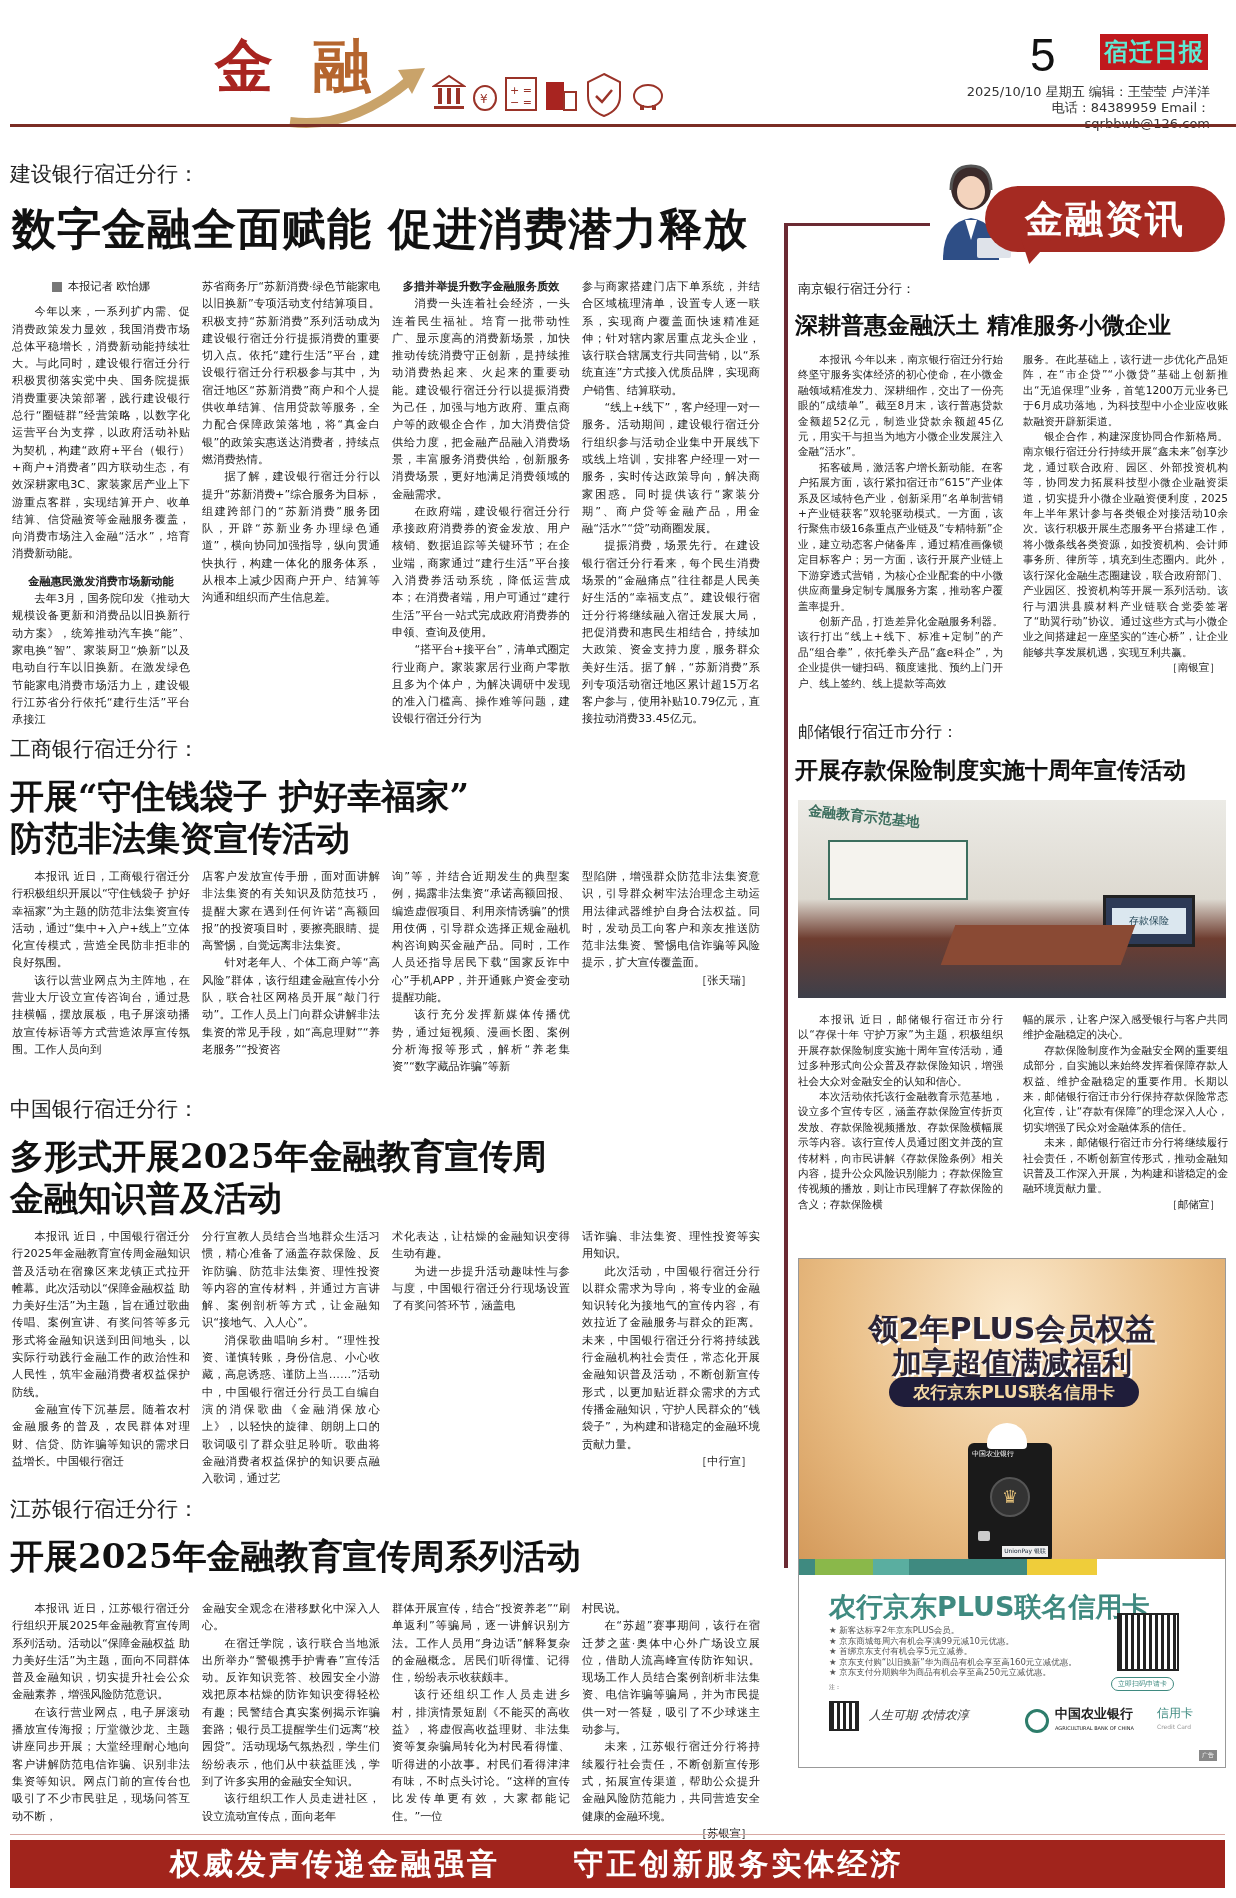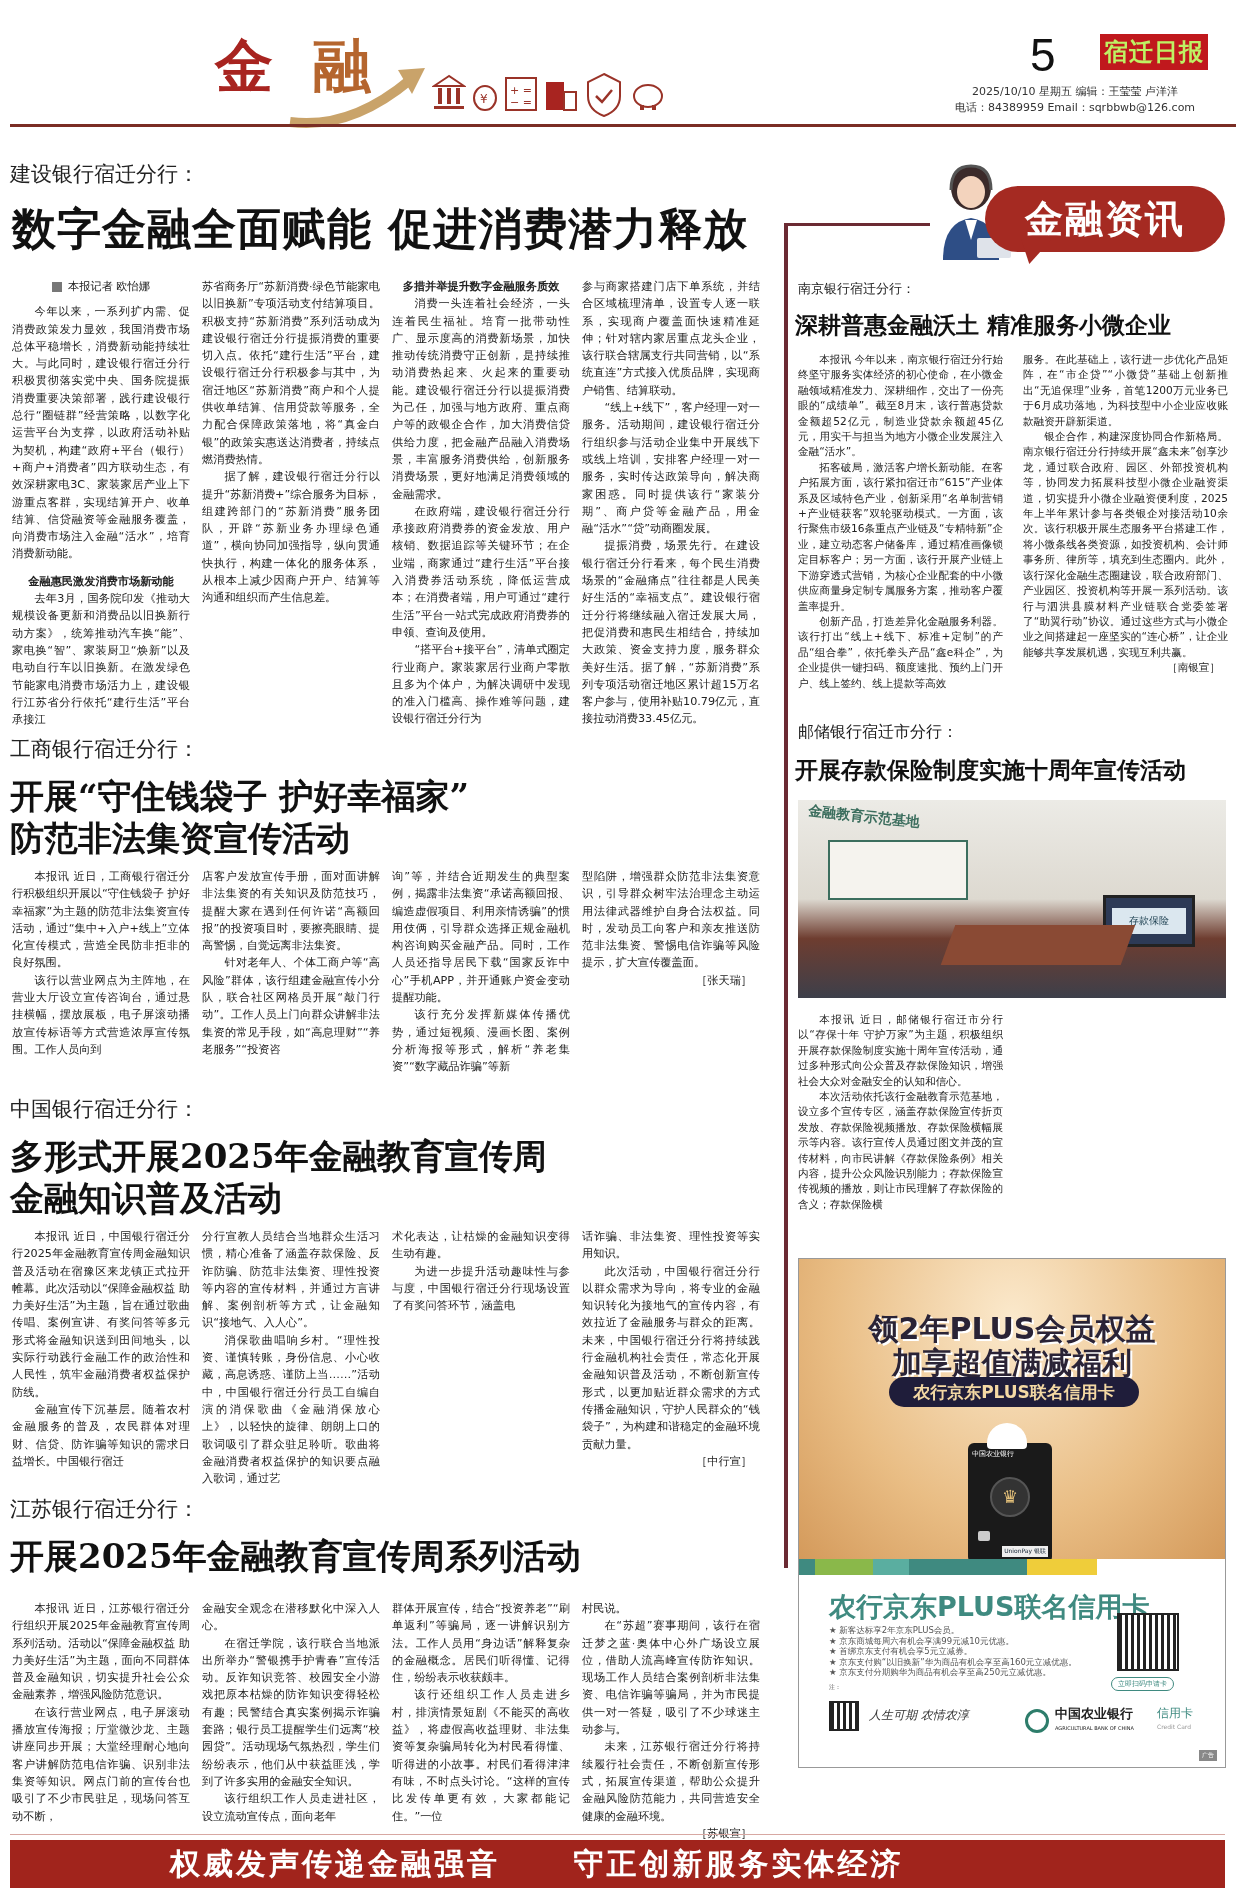--- a/index.html
+++ b/index.html
@@ -6,22 +6,22 @@
   body { width: 1236px; height: 1898px; background: #ffffff; font-family: "DejaVu Sans", sans-serif; color: #1a1a1a; position: relative; overflow: hidden; }
   .abs { position: absolute; }
   
   .mast-title { left: 215px; top: 28px; font-size: 58px; font-weight: bold; letter-spacing: 40px; font-family: "DejaVu Serif", serif; }
   .mast-title .c1 { color: #a82420; }
   .mast-title .c2 { color: #b5652e; }
   .mast-arrow { left: 280px; top: 60px; width: 150px; height: 70px; }
   .mast-icons { left: 432px; top: 72px; height: 46px; display: flex; gap: 6px; }
   .mast-rule { left: 10px; top: 124px; width: 1226px; height: 3px; background: #7a2d24; }
   .page-num { left: 1030px; top: 28px; font-size: 46px; font-family: "Liberation Sans", sans-serif; color: #111; }
-  .paper-logo { left: 1100px; top: 34px; width: 108px; height: 36px; background: #c0181d; color: #bef264; font-family: "DejaVu Serif", serif; font-size: 24px; font-weight: bold; text-align: center; line-height: 36px; letter-spacing: 1px; }
-  .mast-meta { left: 940px; top: 84px; width: 270px; font-size: 11px; line-height: 16px; color: #333; text-align: center; }
+  .paper-logo { left: 1100px; top: 34px; width: 108px; height: 36px; background: #c0181d; color: #5eead4; font-family: "DejaVu Serif", serif; font-size: 24px; font-weight: bold; text-align: center; line-height: 36px; letter-spacing: 1px; }
+  .mast-meta { left: 940px; top: 84px; width: 270px; font-size: 13px; line-height: 16px; color: #333; text-align: right; }
   
   .kicker { font-size: 21px; color: #222; }
   .headline { font-weight: bold; color: #111; font-family: "DejaVu Serif", serif; }
   .headline.sans { font-family: "DejaVu Sans", sans-serif; text-align: left; }
   .cols { display: flex; gap: 12px; }
   .col { font-size: 11.2px; line-height: 17.3px; text-align: justify; color: #222; font-family: "DejaVu Sans", sans-serif; }
   .col p { text-indent: 2em; }
   .col .subhead { text-indent: 0; font-weight: bold; text-align: center; }
   .byline { text-indent: 0 !important; text-align: center; }
   .byline .sq { display: inline-block; width: 10px; height: 10px; background: #777; margin-right: 6px; vertical-align: middle; }
@@ -230,20 +230,26 @@
     <div style="margin:10px 6px;height:26px;background:#dbe7ef;text-align:center;font-size:10px;line-height:26px;color:#245;">存款保险</div>
   </div>
   <div style="position:absolute;left:30px;top:40px;width:140px;height:60px;background:#f5f3ee;border:2px solid #3c6e5e;"></div>
   <div style="position:absolute;left:150px;top:125px;width:180px;height:40px;background:#8a4a34;transform:skewX(-20deg);"></div>
 </div>
 <div class="abs cols" style="left:798px;top:1012px;width:430px;gap:20px;">
   <div class="col" style="width:205px;font-size:10.6px;line-height:15.4px;">
     <p>本报讯  近日，邮储银行宿迁市分行以“存保十年  守护万家”为主题，积极组织开展存款保险制度实施十周年宣传活动，通过多种形式向公众普及存款保险知识，增强社会大众对金融安全的认知和信心。</p>
     <p>本次活动依托该行金融教育示范基地，设立多个宣传专区，涵盖存款保险宣传折页发放、存款保险视频播放、存款保险横幅展示等内容。该行宣传人员通过图文并茂的宣传材料，向市民讲解《存款保险条例》相关内容，提升公众风险识别能力；存款保险宣传视频的播放，则让市民理解了存款保险的含义；存款保险横</p>
   </div>
+  <div class="col" style="width:205px;font-size:10.6px;line-height:15.4px;">
+    <p style="text-indent:0">幅的展示，让客户深入感受银行与客户共同维护金融稳定的决心。</p>
+    <p>存款保险制度作为金融安全网的重要组成部分，自实施以来始终发挥着保障存款人权益、维护金融稳定的重要作用。长期以来，邮储银行宿迁市分行保持存款保险常态化宣传，让“存款有保障”的理念深入人心，切实增强了民众对金融体系的信任。</p>
+    <p>未来，邮储银行宿迁市分行将继续履行社会责任，不断创新宣传形式，推动金融知识普及工作深入开展，为构建和谐稳定的金融环境贡献力量。</p>
+    <p class="source">［邮储宣］</p>
+  </div>
 </div>
 
 <div class="abs ad">
   <div class="ad-top">
     <div class="ad-h1" style="top:50px;font-size:30px;">领2年PLUS会员权益</div>
     <div class="ad-h1" style="top:84px;font-size:30px;">加享超值满减福利</div>
     <div class="ad-pill">农行京东PLUS联名信用卡</div>
     <div class="ad-card">
       <div style="font-size:7px;color:#fff;padding:6px 4px;">中国农业银行</div>
       <div style="position:absolute;left:22px;top:34px;width:40px;height:40px;border-radius:50%;background:#333;border:2px solid #555;text-align:center;line-height:36px;color:#e6c27a;font-size:18px;">♛</div>

